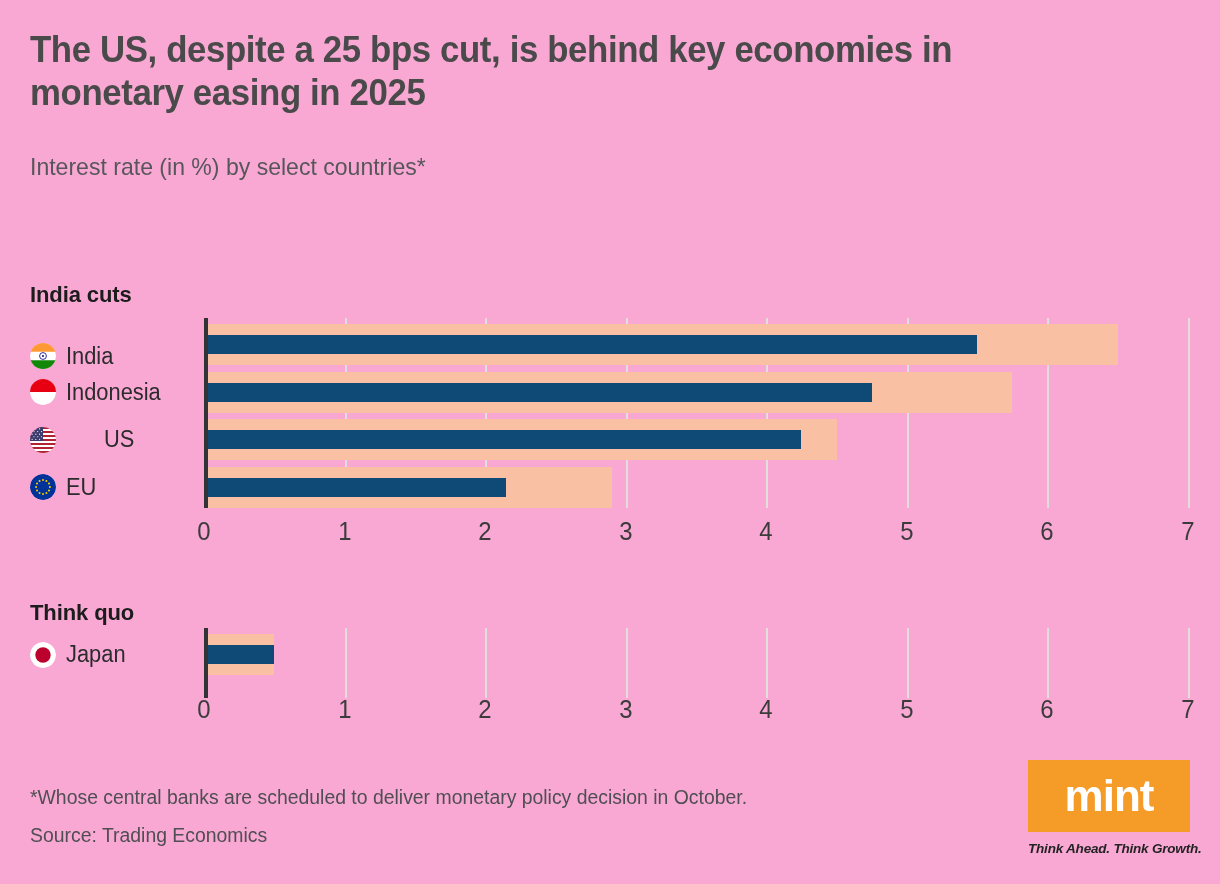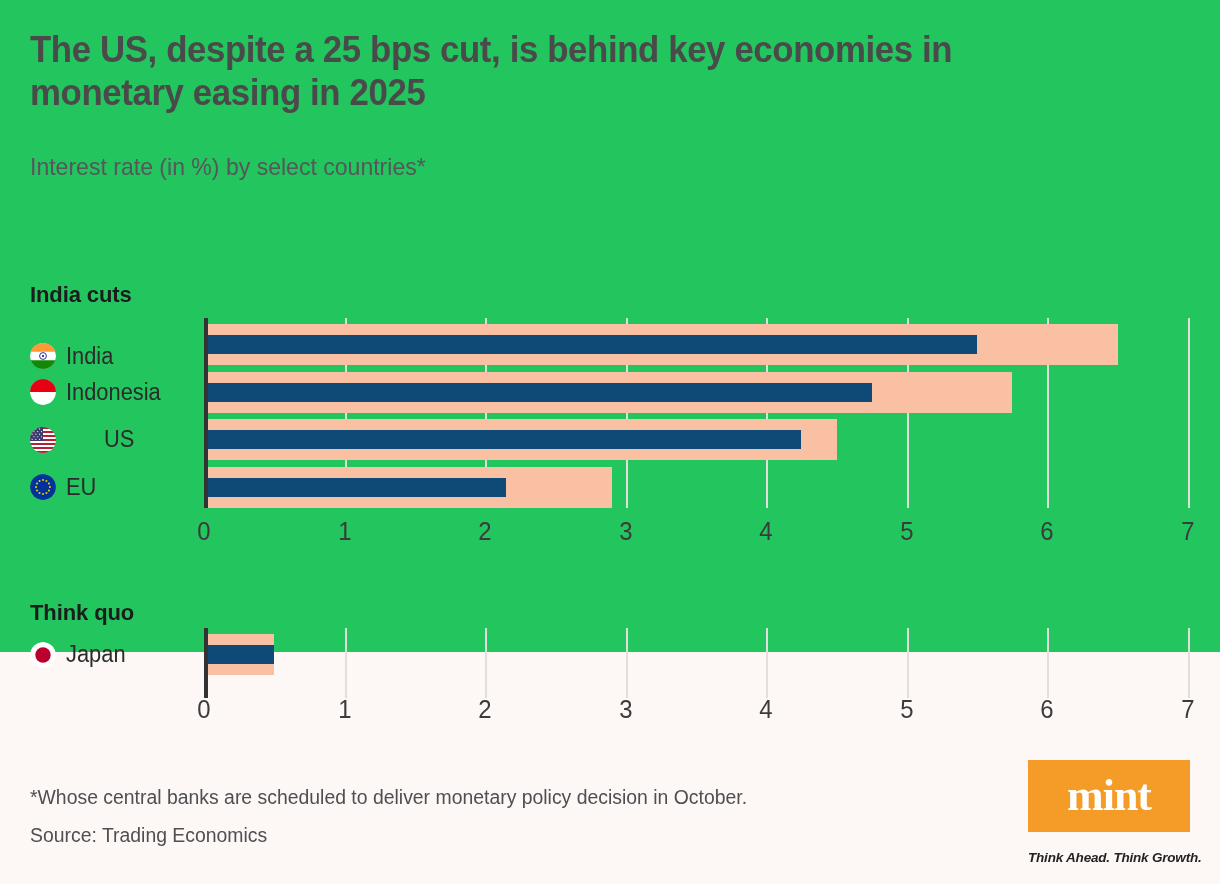--- a/index.html
+++ b/index.html
@@ -9,22 +9,22 @@
     width: 1220px;
     height: 884px;
     background: #FDF7F5;
     font-family: "Liberation Sans", sans-serif;
     overflow: hidden;
   }
 
   #root {
     position: relative;
     width: 1220px;
-    height: 652px;
-    background: #22c55e;
+    height: 884px;
+    background: #f9a8d4;
   }
 
   
   .title {
     position: absolute;
     left: 30px;
     top: 28px;
     width: 1120px;
     font-family: "Liberation Sans Narrow", "Liberation Sans", sans-serif;
     font-weight: bold;
@@ -210,29 +210,29 @@
   }
   .logo-box {
     width: 162px;
     height: 72px;
     background: #F59B28;
     display: flex;
     align-items: center;
     justify-content: center;
   }
   .logo-text {
-    font-family: Liberation Serif, serif;
+    font-family: Liberation Sans, sans-serif;
     font-weight: bold;
     font-size: 44px;
     color: #FFFFFF;
     letter-spacing: -1px;
     line-height: 44px;
   }
   .logo-tag {
-    margin-top: 18px;
+    margin-top: 9px;
     font-size: 13.5px;
     font-weight: bold;
     font-style: italic;
     color: #232323;
     white-space: nowrap;
     letter-spacing: -0.2px;
   }
 </style>
 </head>
 <body>

